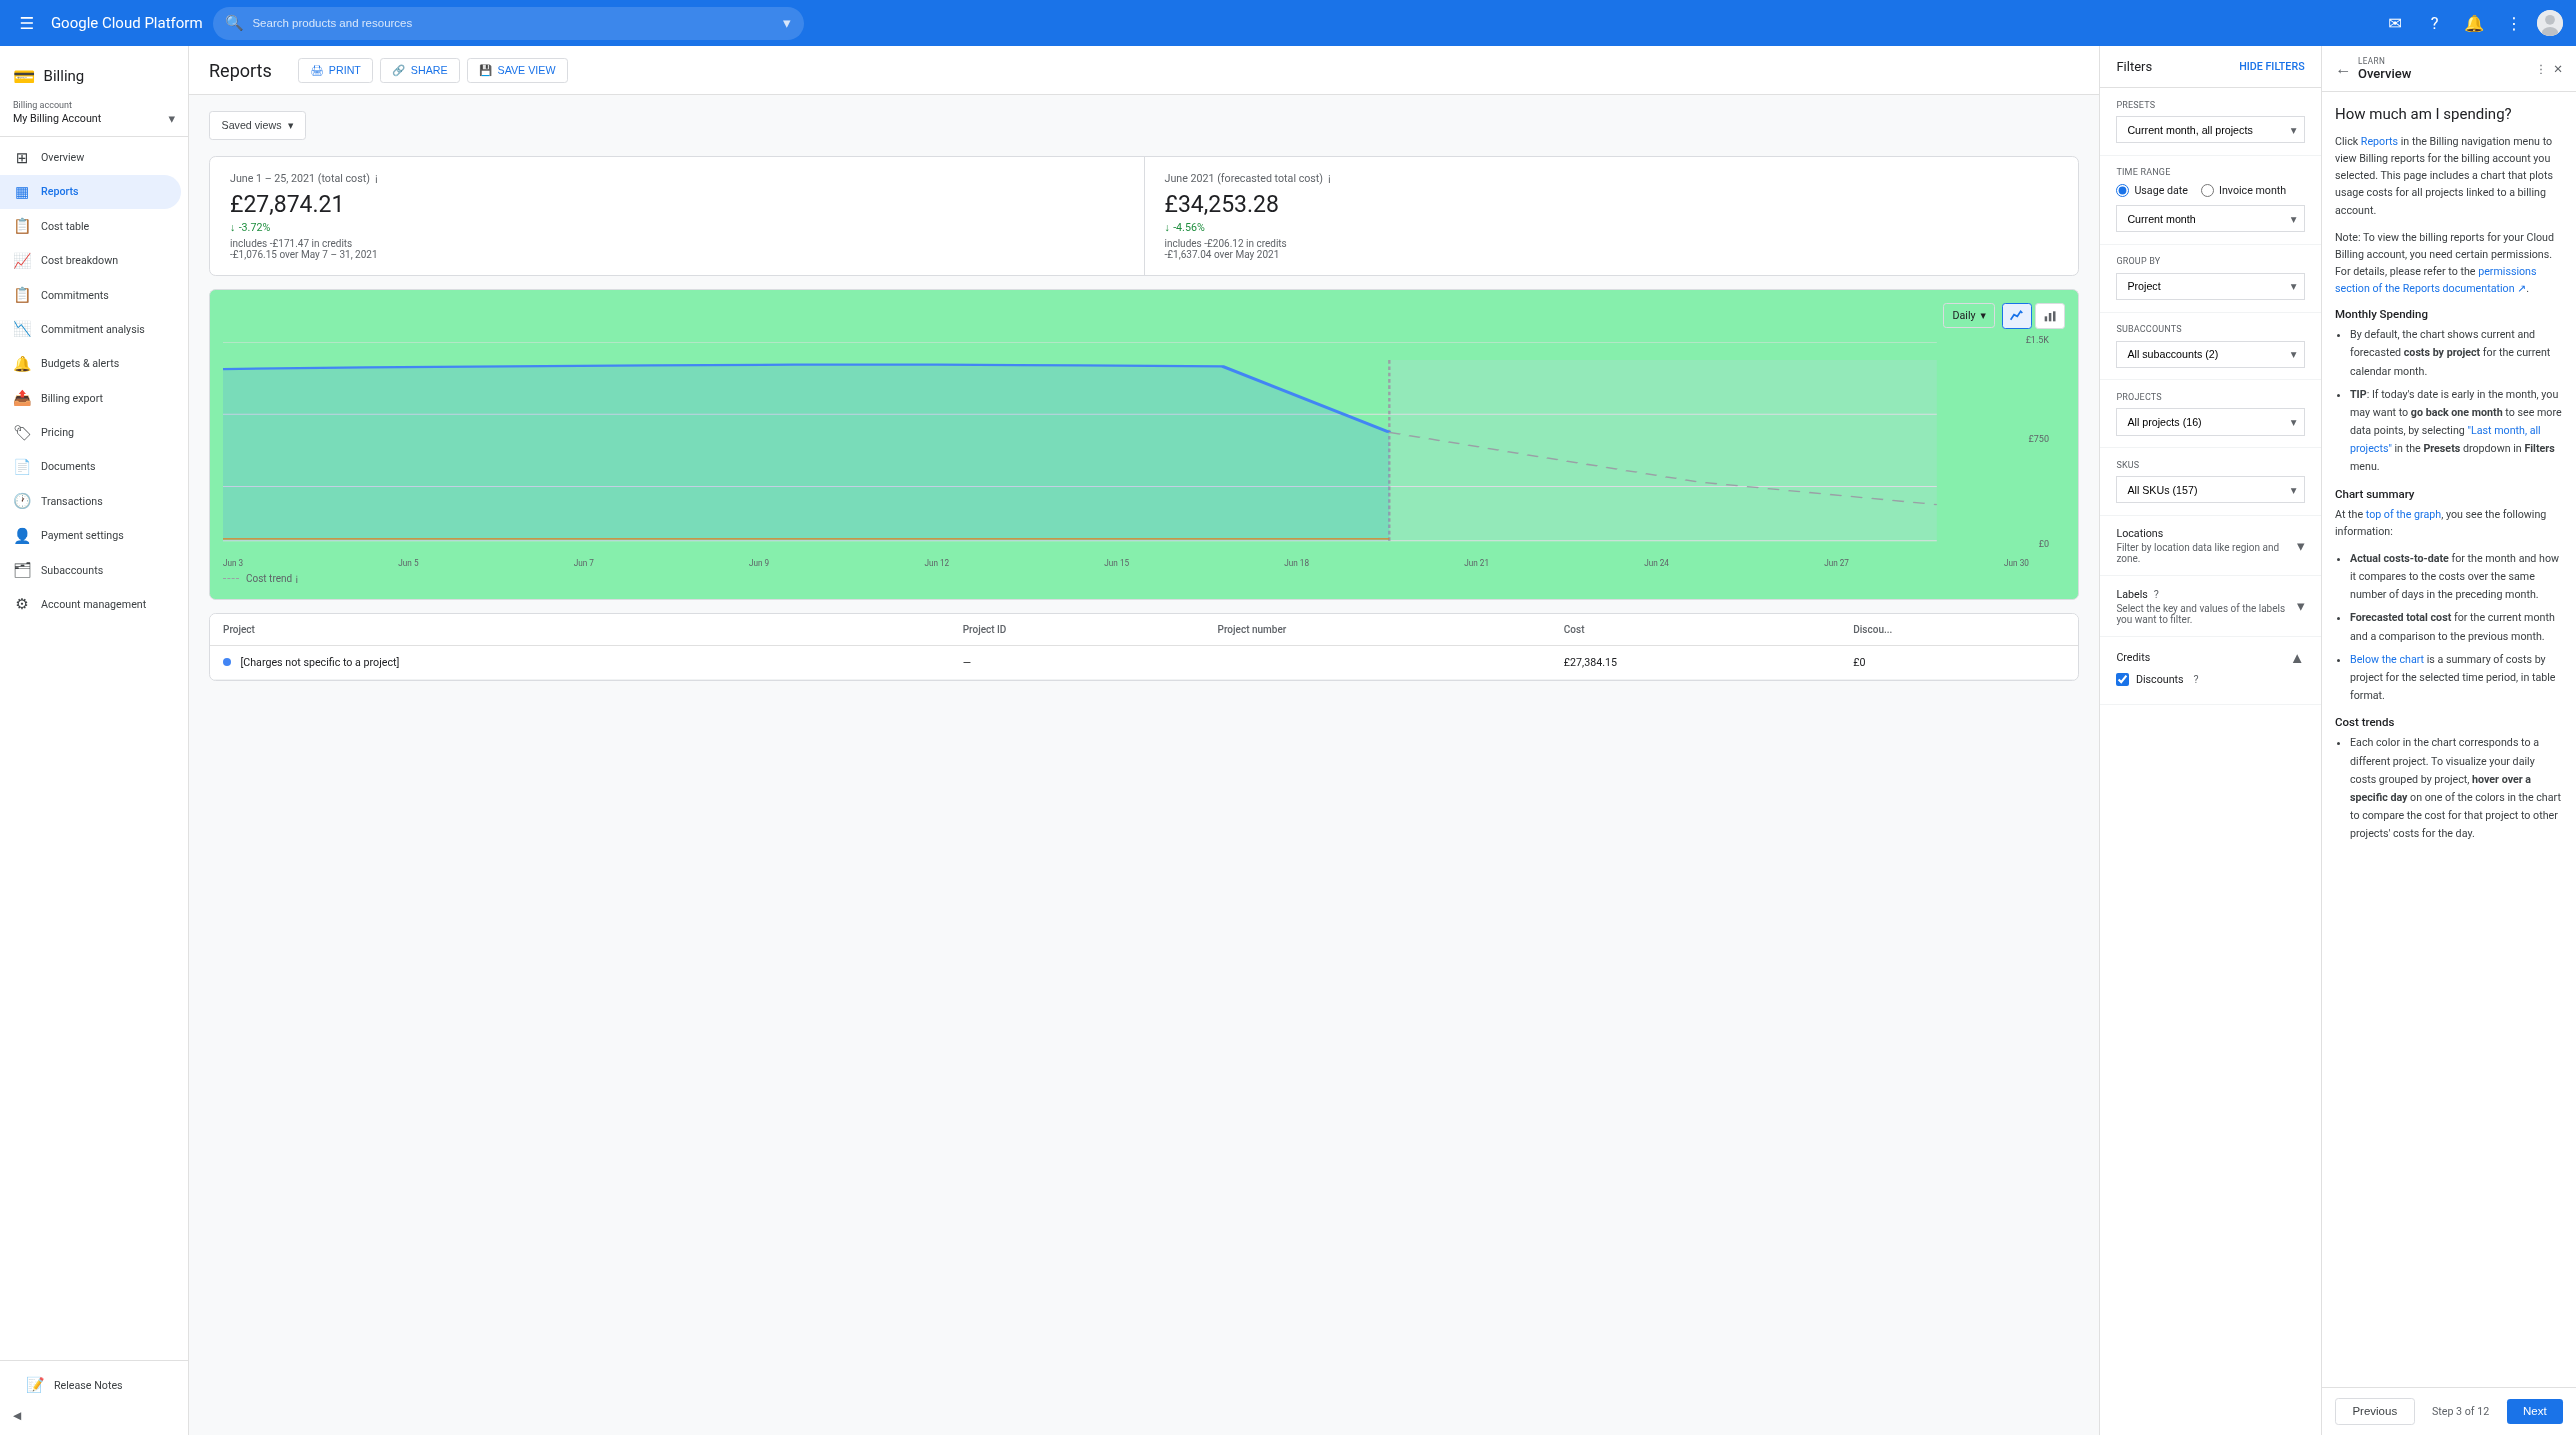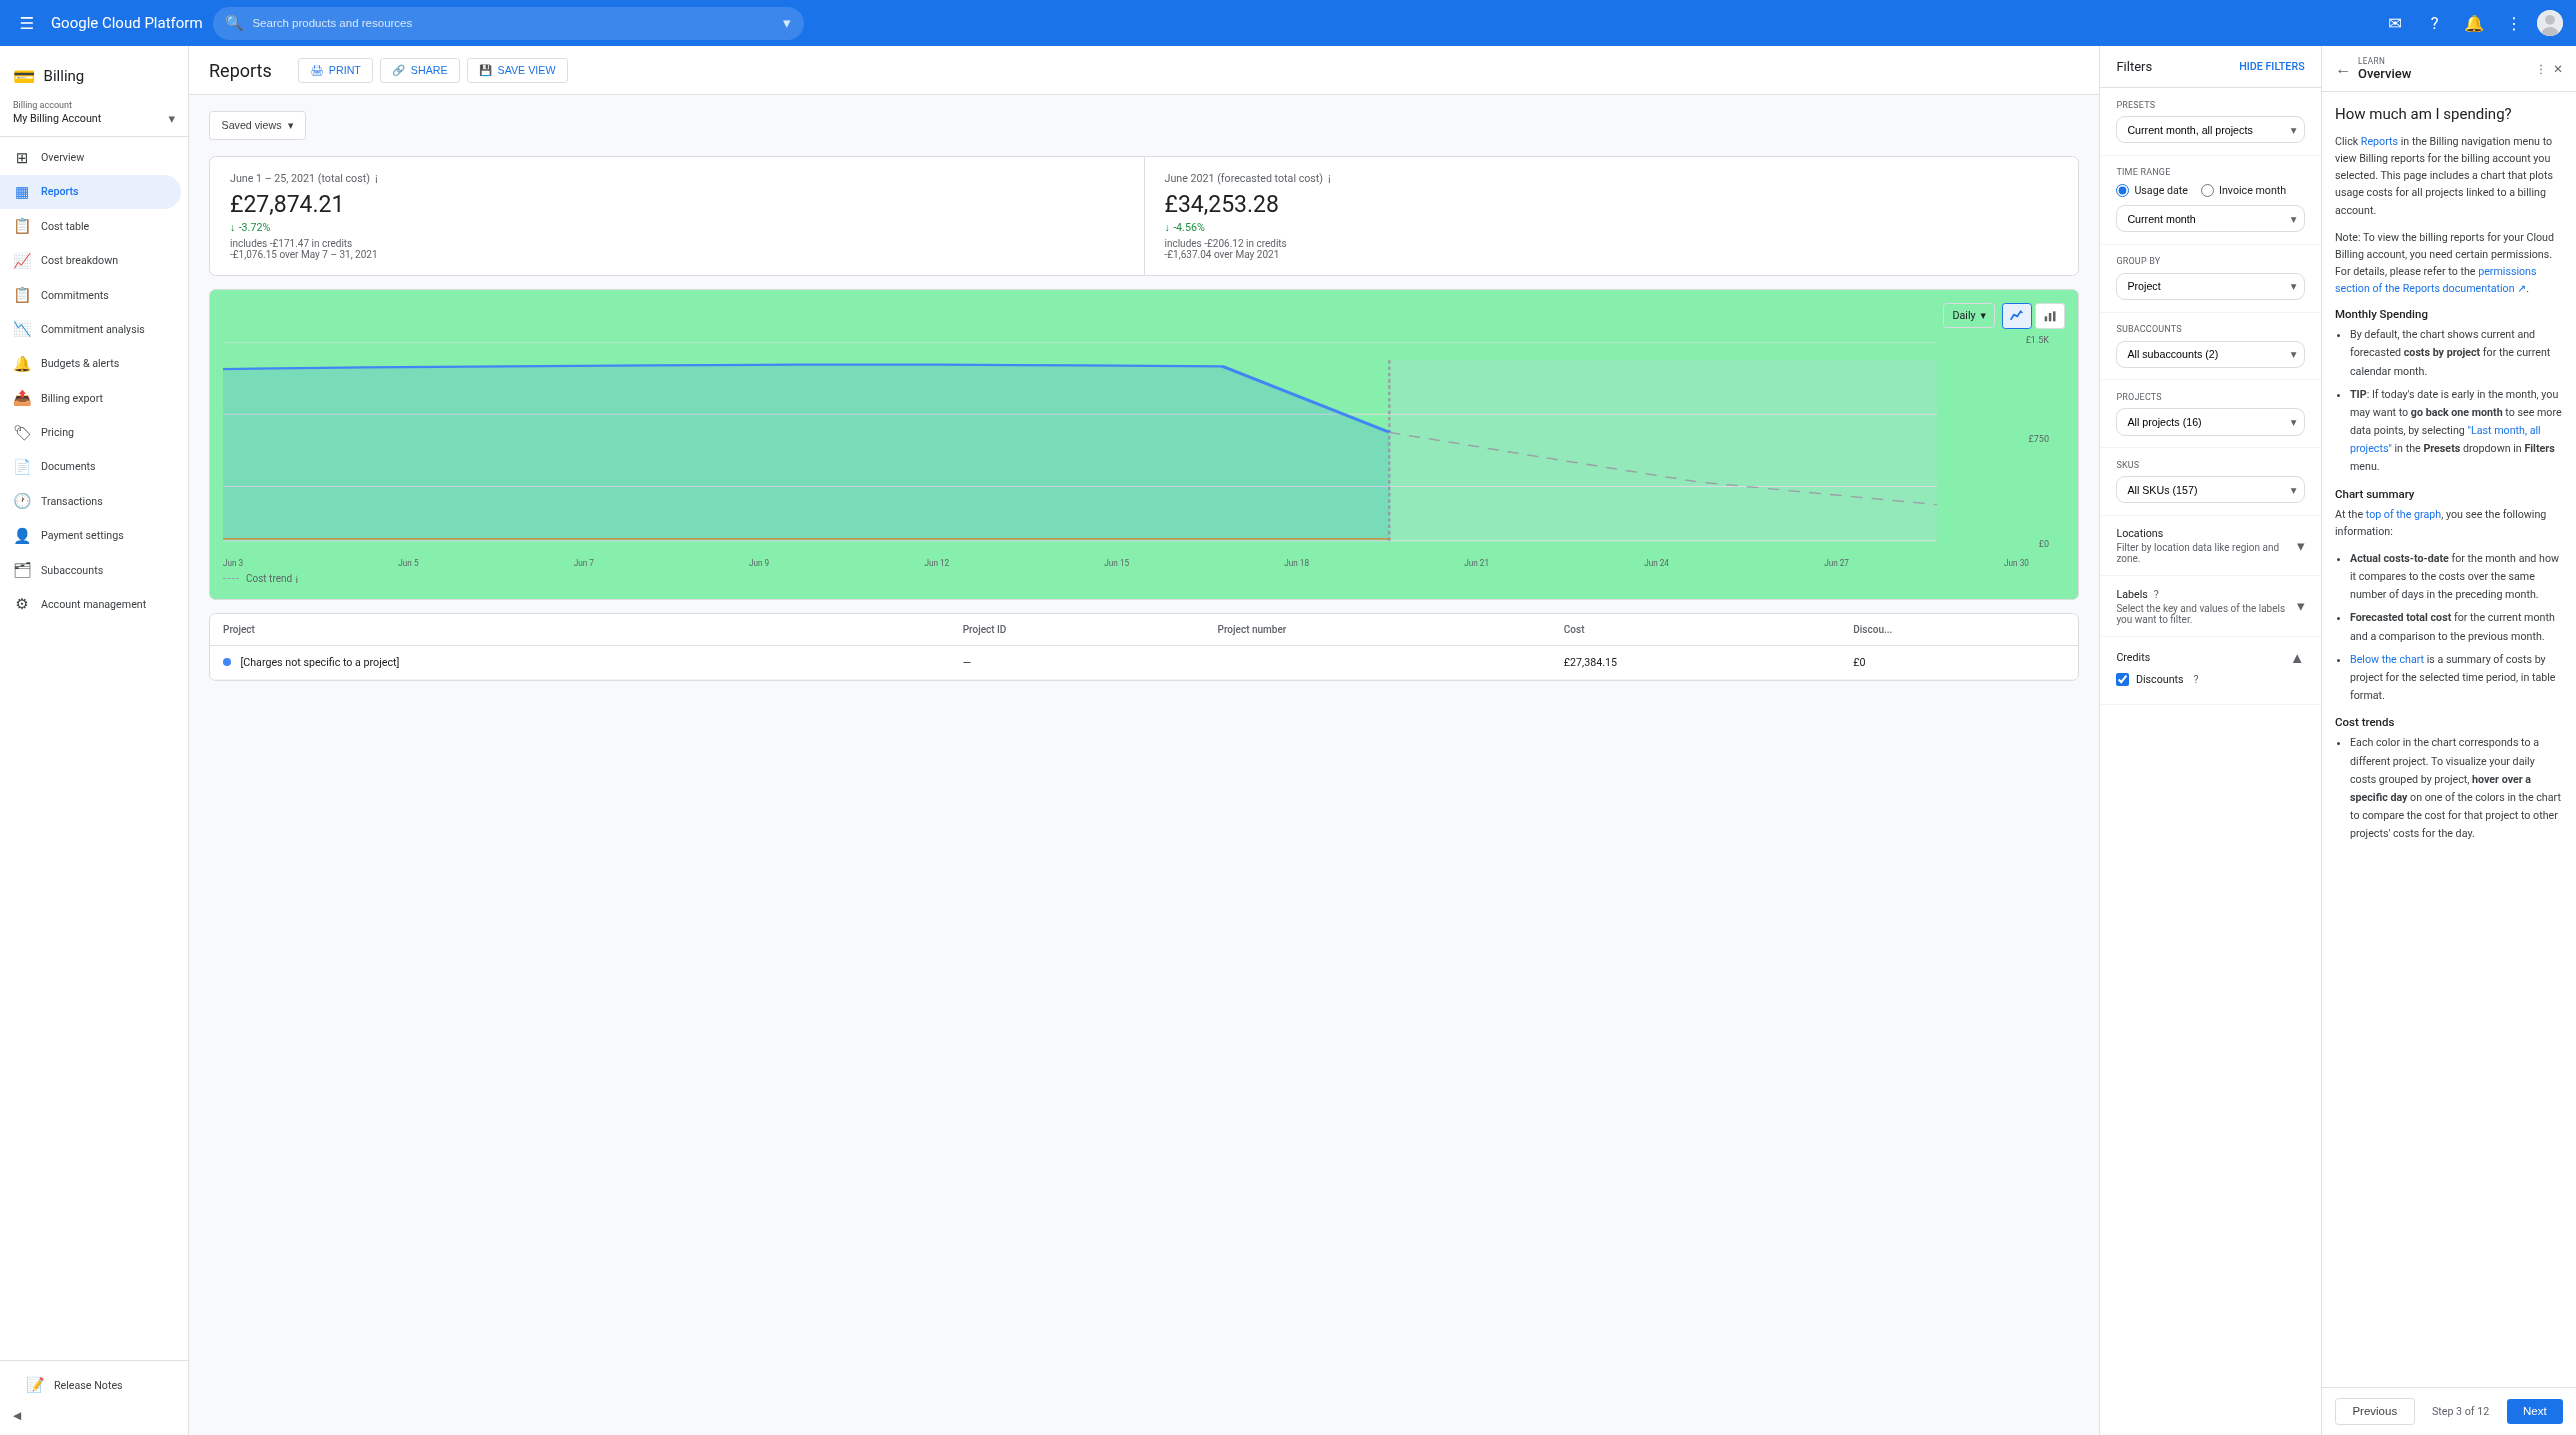--- a/index.html
+++ b/index.html
@@ -123,21 +123,21 @@
     .tutorial-section-title { font-size: 11.5px; font-weight: 500; color: #202124; margin: 10px 0 5px; }
     .tutorial-ul { padding-left: 15px; font-size: 10.7px; color: #3c4043; line-height: 1.7; }
     .tutorial-ul li { margin-bottom: 5px; }
     .tutorial-footer { padding: 10px 13px; border-top: 0.8px solid #e0e0e0; display: flex; align-items: center; justify-content: space-between; background: white; }
     .tutorial-prev-btn { padding: 6.6px 16.4px; border: 0.8px solid #dadce0; border-radius: 3.3px; background: white; cursor: pointer; font-size: 11.5px; color: #3c4043; }
     .tutorial-step { font-size: 10.7px; color: #5f6368; }
     .tutorial-next-btn { padding: 6.6px 16.4px; background: #1a73e8; border: none; border-radius: 3.3px; cursor: pointer; font-size: 11.5px; color: white; }
 
     select { -webkit-appearance: none; appearance: none; }
     .custom-select-wrapper { position: relative; }
-    .custom-select-wrapper select { width: 100%; padding: 6.6px 26px 6.6px 10px; border: 0.8px solid #dadce0; border-radius: 9px; font-size: 10.7px; background: white; cursor: pointer; }
+    .custom-select-wrapper select { width: 100%; padding: 6.6px 26px 6.6px 10px; border: 0.8px solid #dadce0; border-radius: 0; font-size: 10.7px; background: white; cursor: pointer; }
     .custom-select-wrapper::after { content: '▾'; position: absolute; right: 8.2px; top: 50%; transform: translateY(-50%); color: #5f6368; pointer-events: none; }
   </style>
 </head>
 <body>
 
 <nav class="top-nav">
   <span class="nav-menu-icon">☰</span>
   <span class="nav-logo">Google Cloud Platform</span>
   <div class="nav-search">
     <span class="nav-search-icon">🔍</span>

